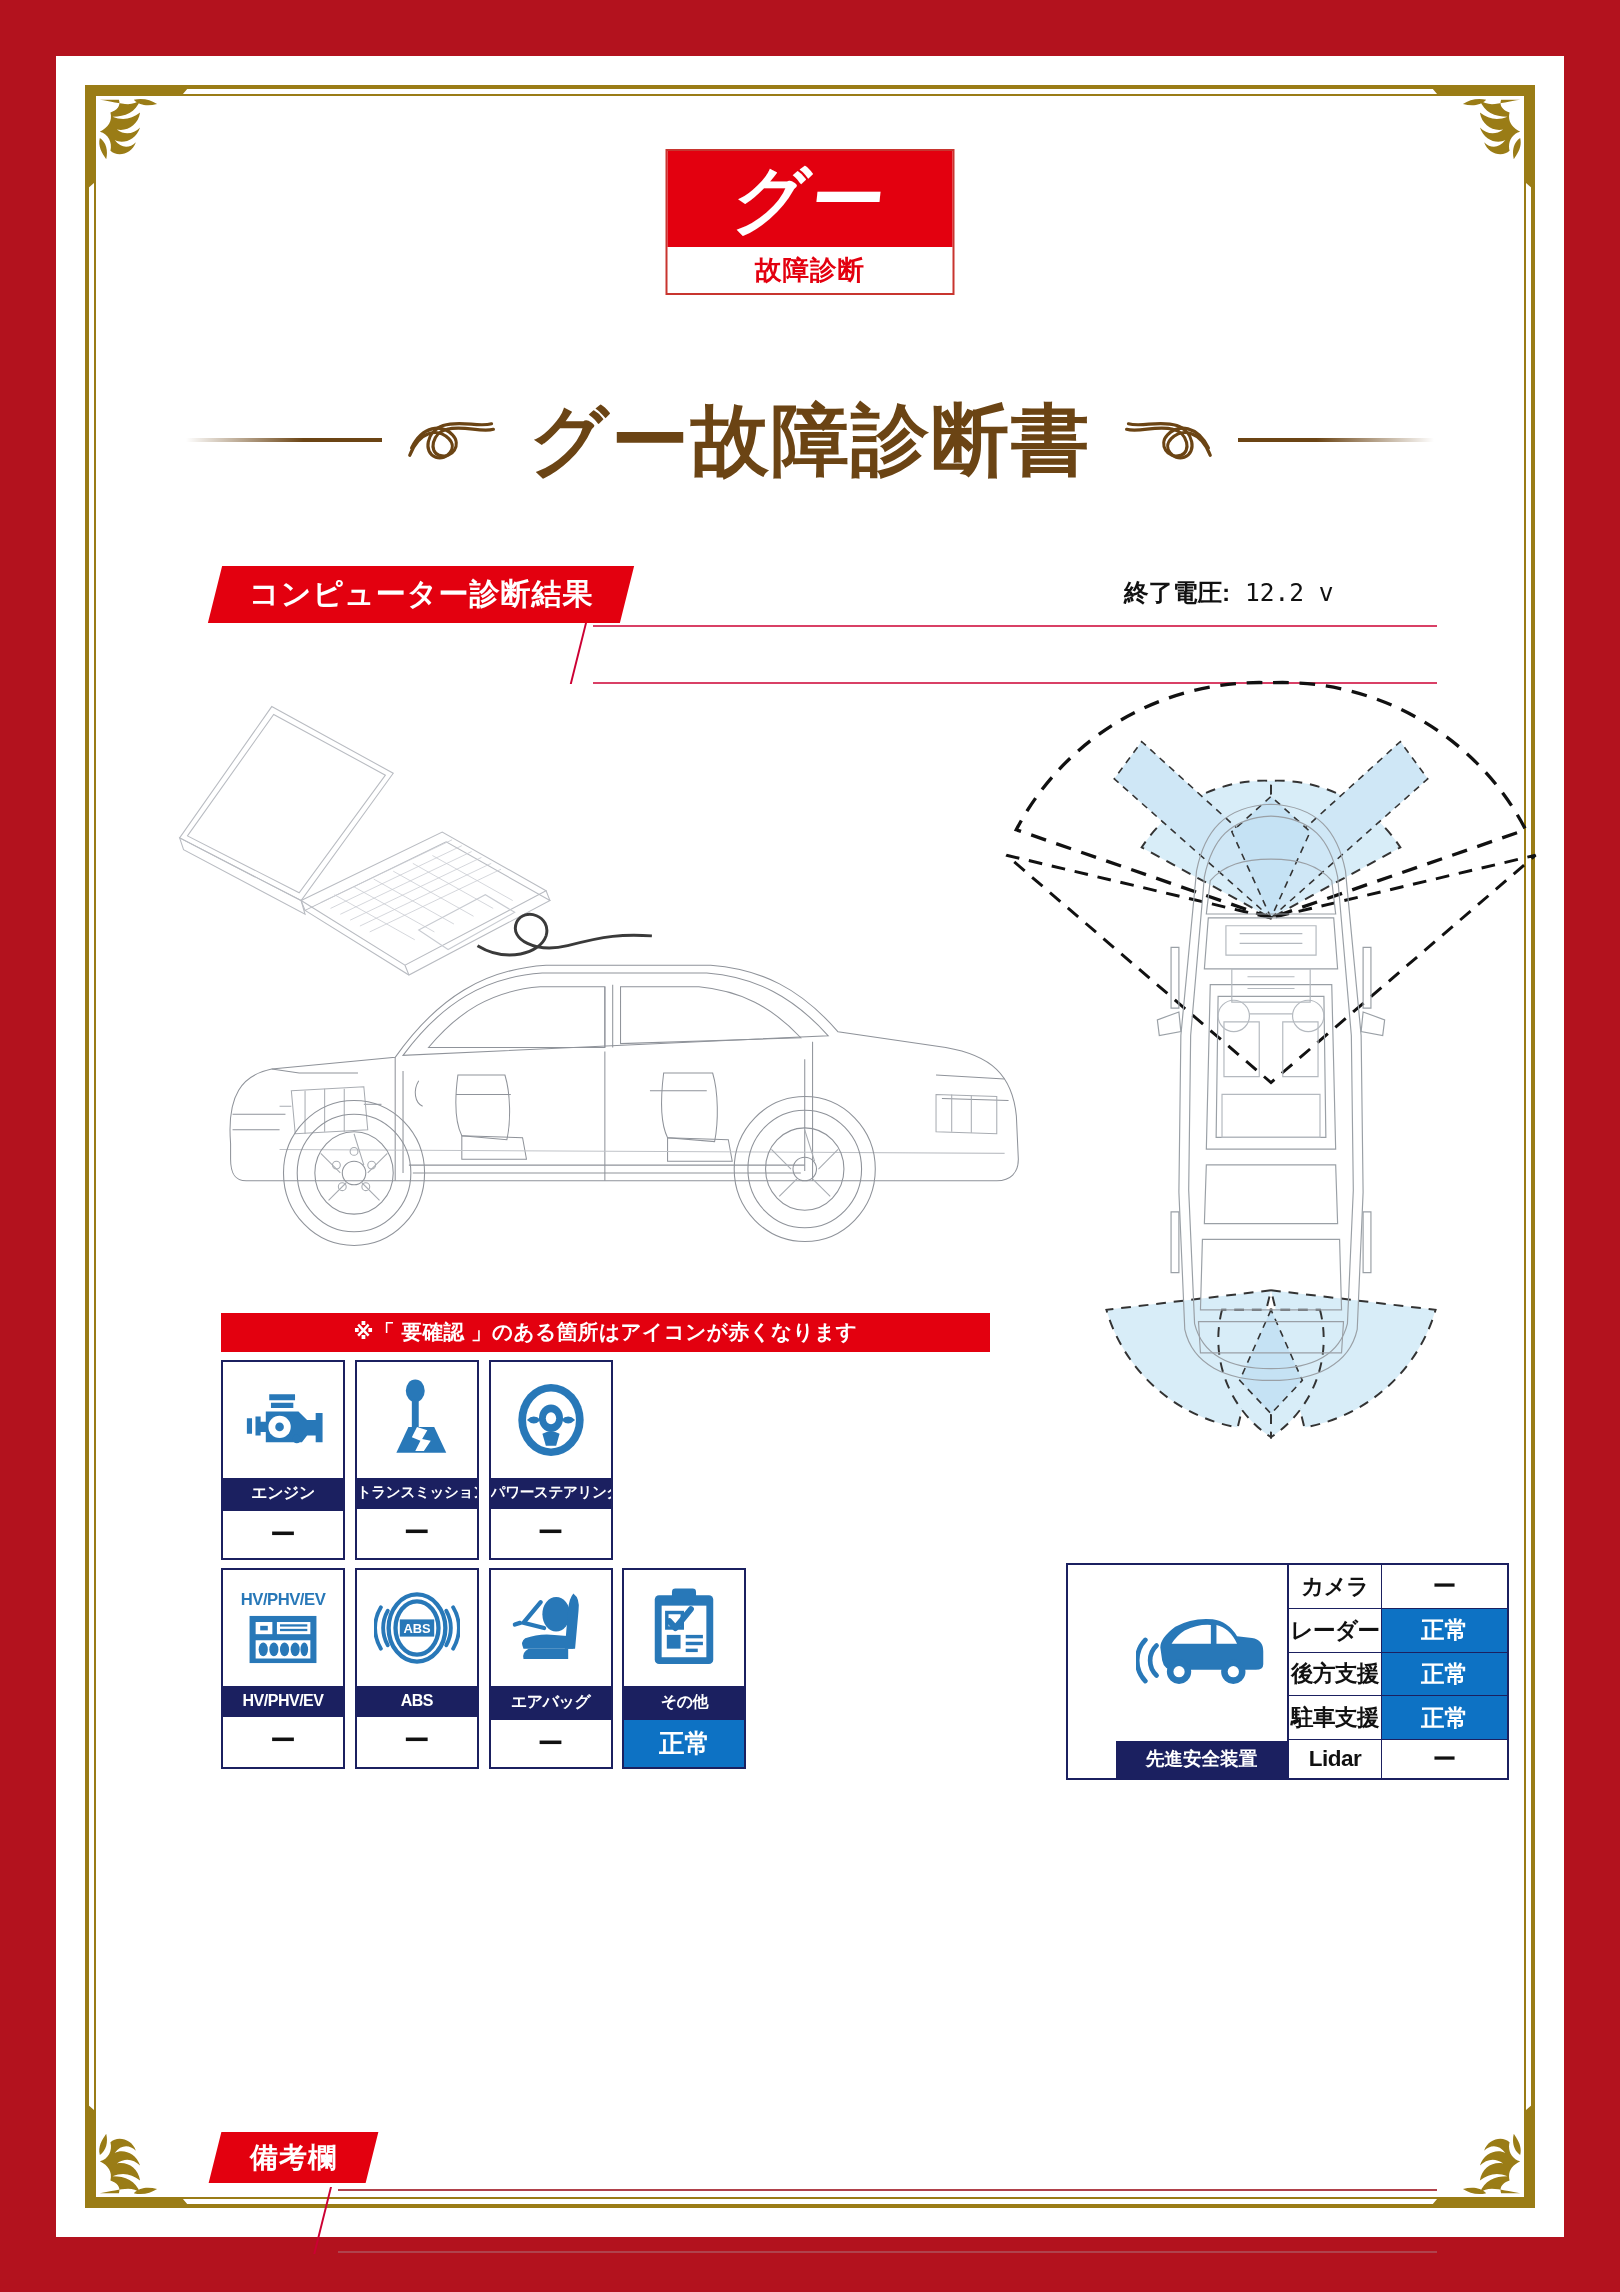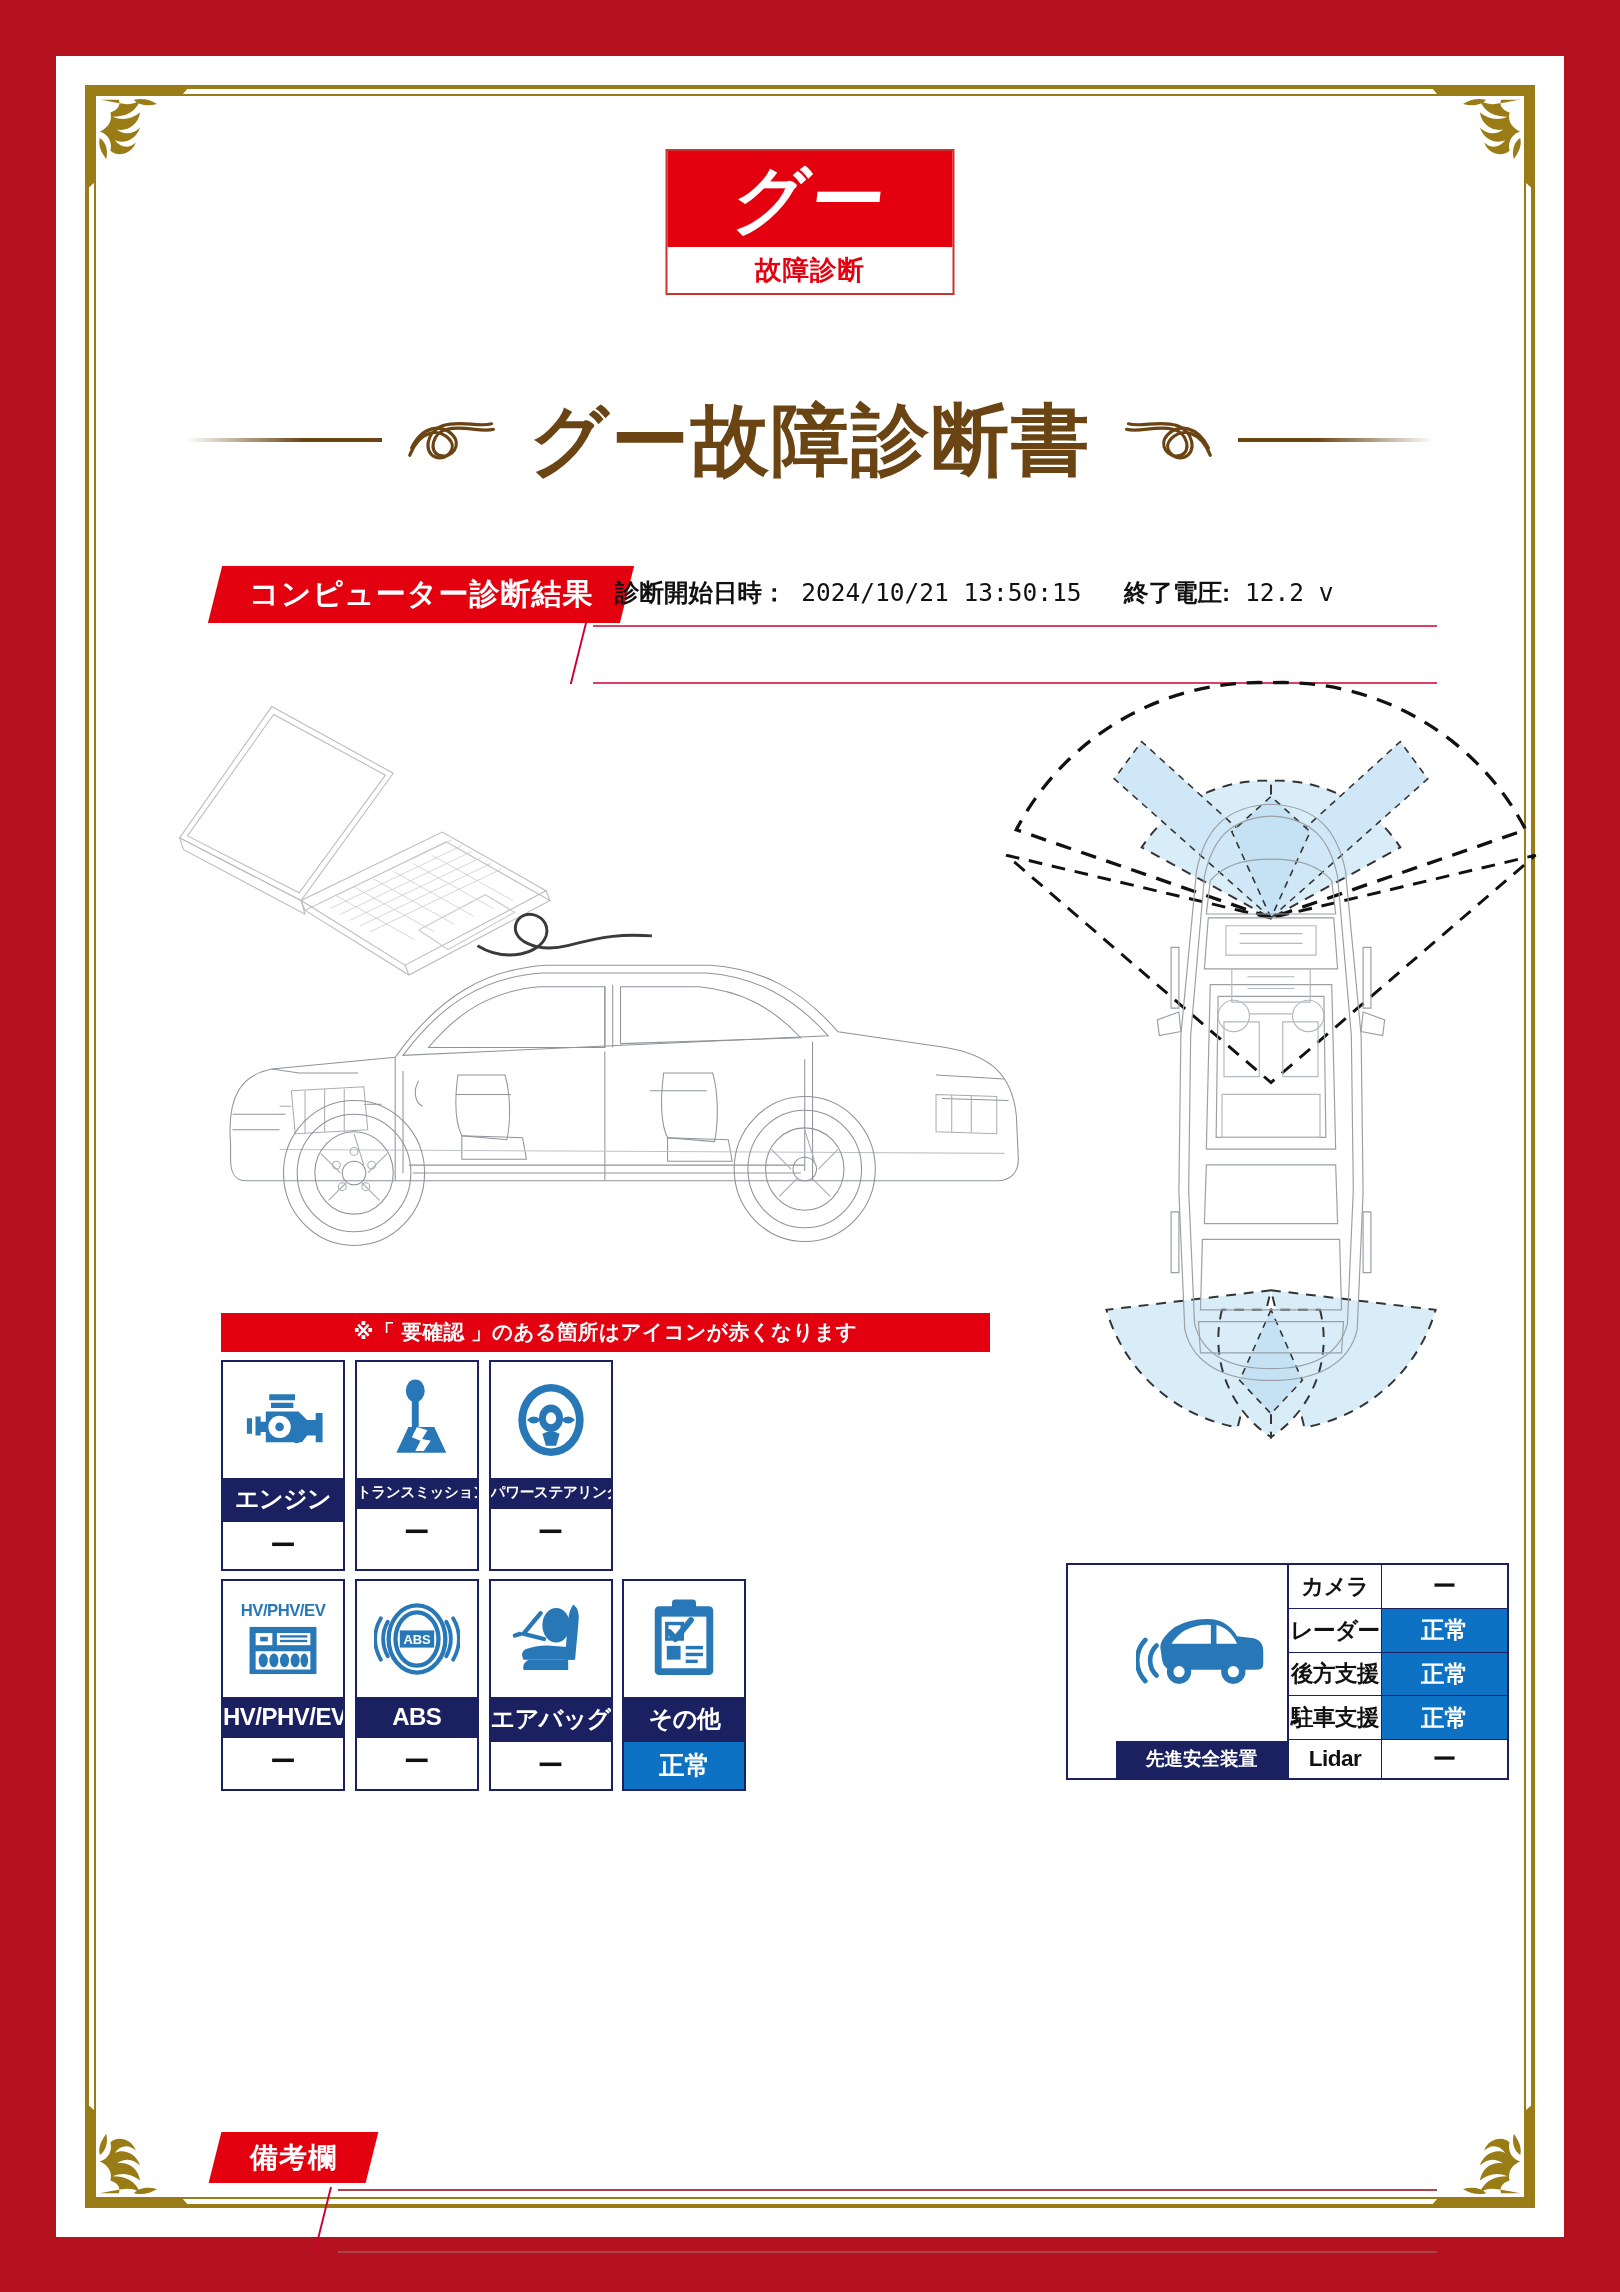--- a/index.html
+++ b/index.html
@@ -187,21 +187,21 @@
     color: #2878b8;
   }
   .card-icon svg { width: 86px; height: 86px; display: block; }
   .card-icon .hv-top {
     font-size: 16.7px; font-weight: bold; color: #2878b8;
     letter-spacing: -0.5px; margin-bottom: 2px;
   }
   .card-icon.hv { flex-direction: column; }
   .card-name {
     background: #1b2060; color: #fff;
-    font-size: 24px; font-weight: bold;
+    font-size: 16px; font-weight: bold;
     text-align: center; padding: 5.9px 0 6.9px;
     letter-spacing: -0.5px; white-space: nowrap;
     overflow: hidden;
   }
   .card-name.small { font-size: 14.7px; }
   .card-status {
     height: 47px;
     display: flex; align-items: center; justify-content: center;
     font-size: 25.5px; font-weight: bold; color: #111;
   }
@@ -345,24 +345,20 @@
     </div>
 
     <div class="diag-head">
       <div class="diag-banner">
         <span>コンピューター診断結果</span>
       </div>
       <div class="diag-line l1"></div>
       <div class="diag-line l2"></div>
       <div class="diag-slash"></div>
 
-      <div class="diag-field f-start">
-        <span class="lbl">診断開始日時：</span>
-        <span>2024/10/21 13:50:15</span>
-      </div>
       <div class="diag-field f-volt">
         <span class="lbl">終了電圧:</span>
         <span>12.2 v</span>
       </div>
     </div>
 
     <div class="illus">
 
       <svg class="side-car" viewBox="0 0 940 600">
         <g fill="none" stroke="#b9bcc2" stroke-width="1.1">

